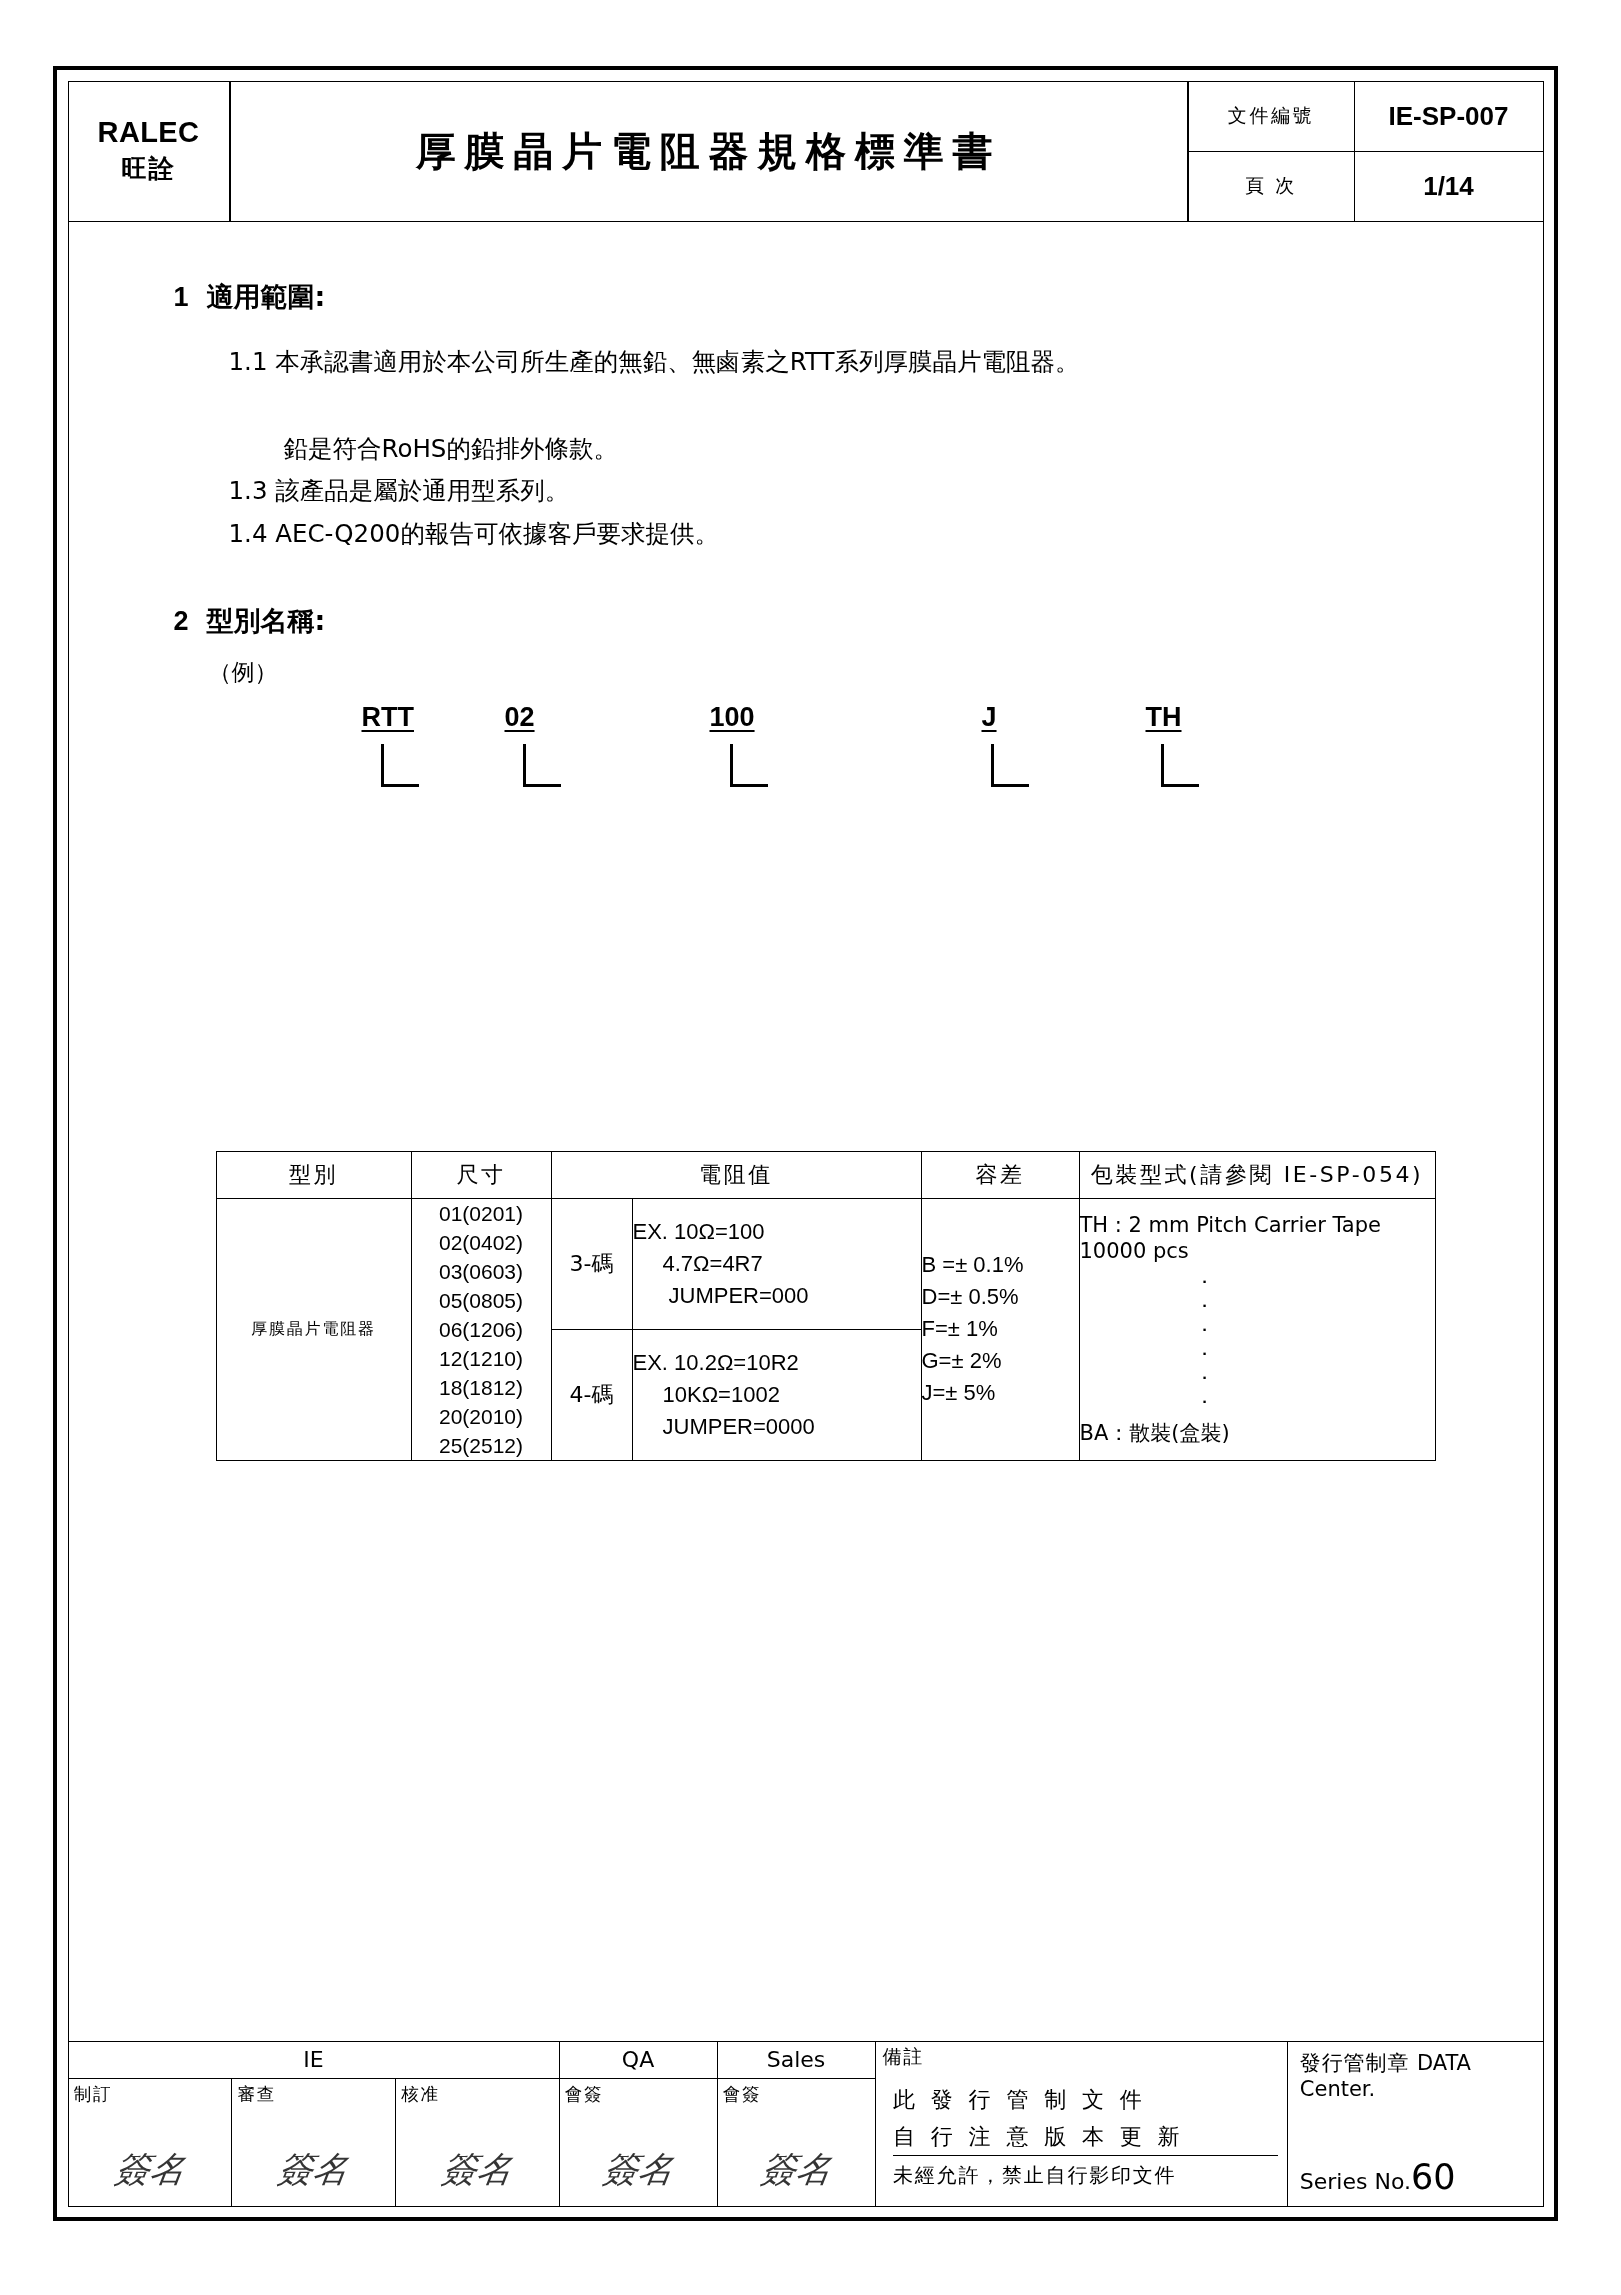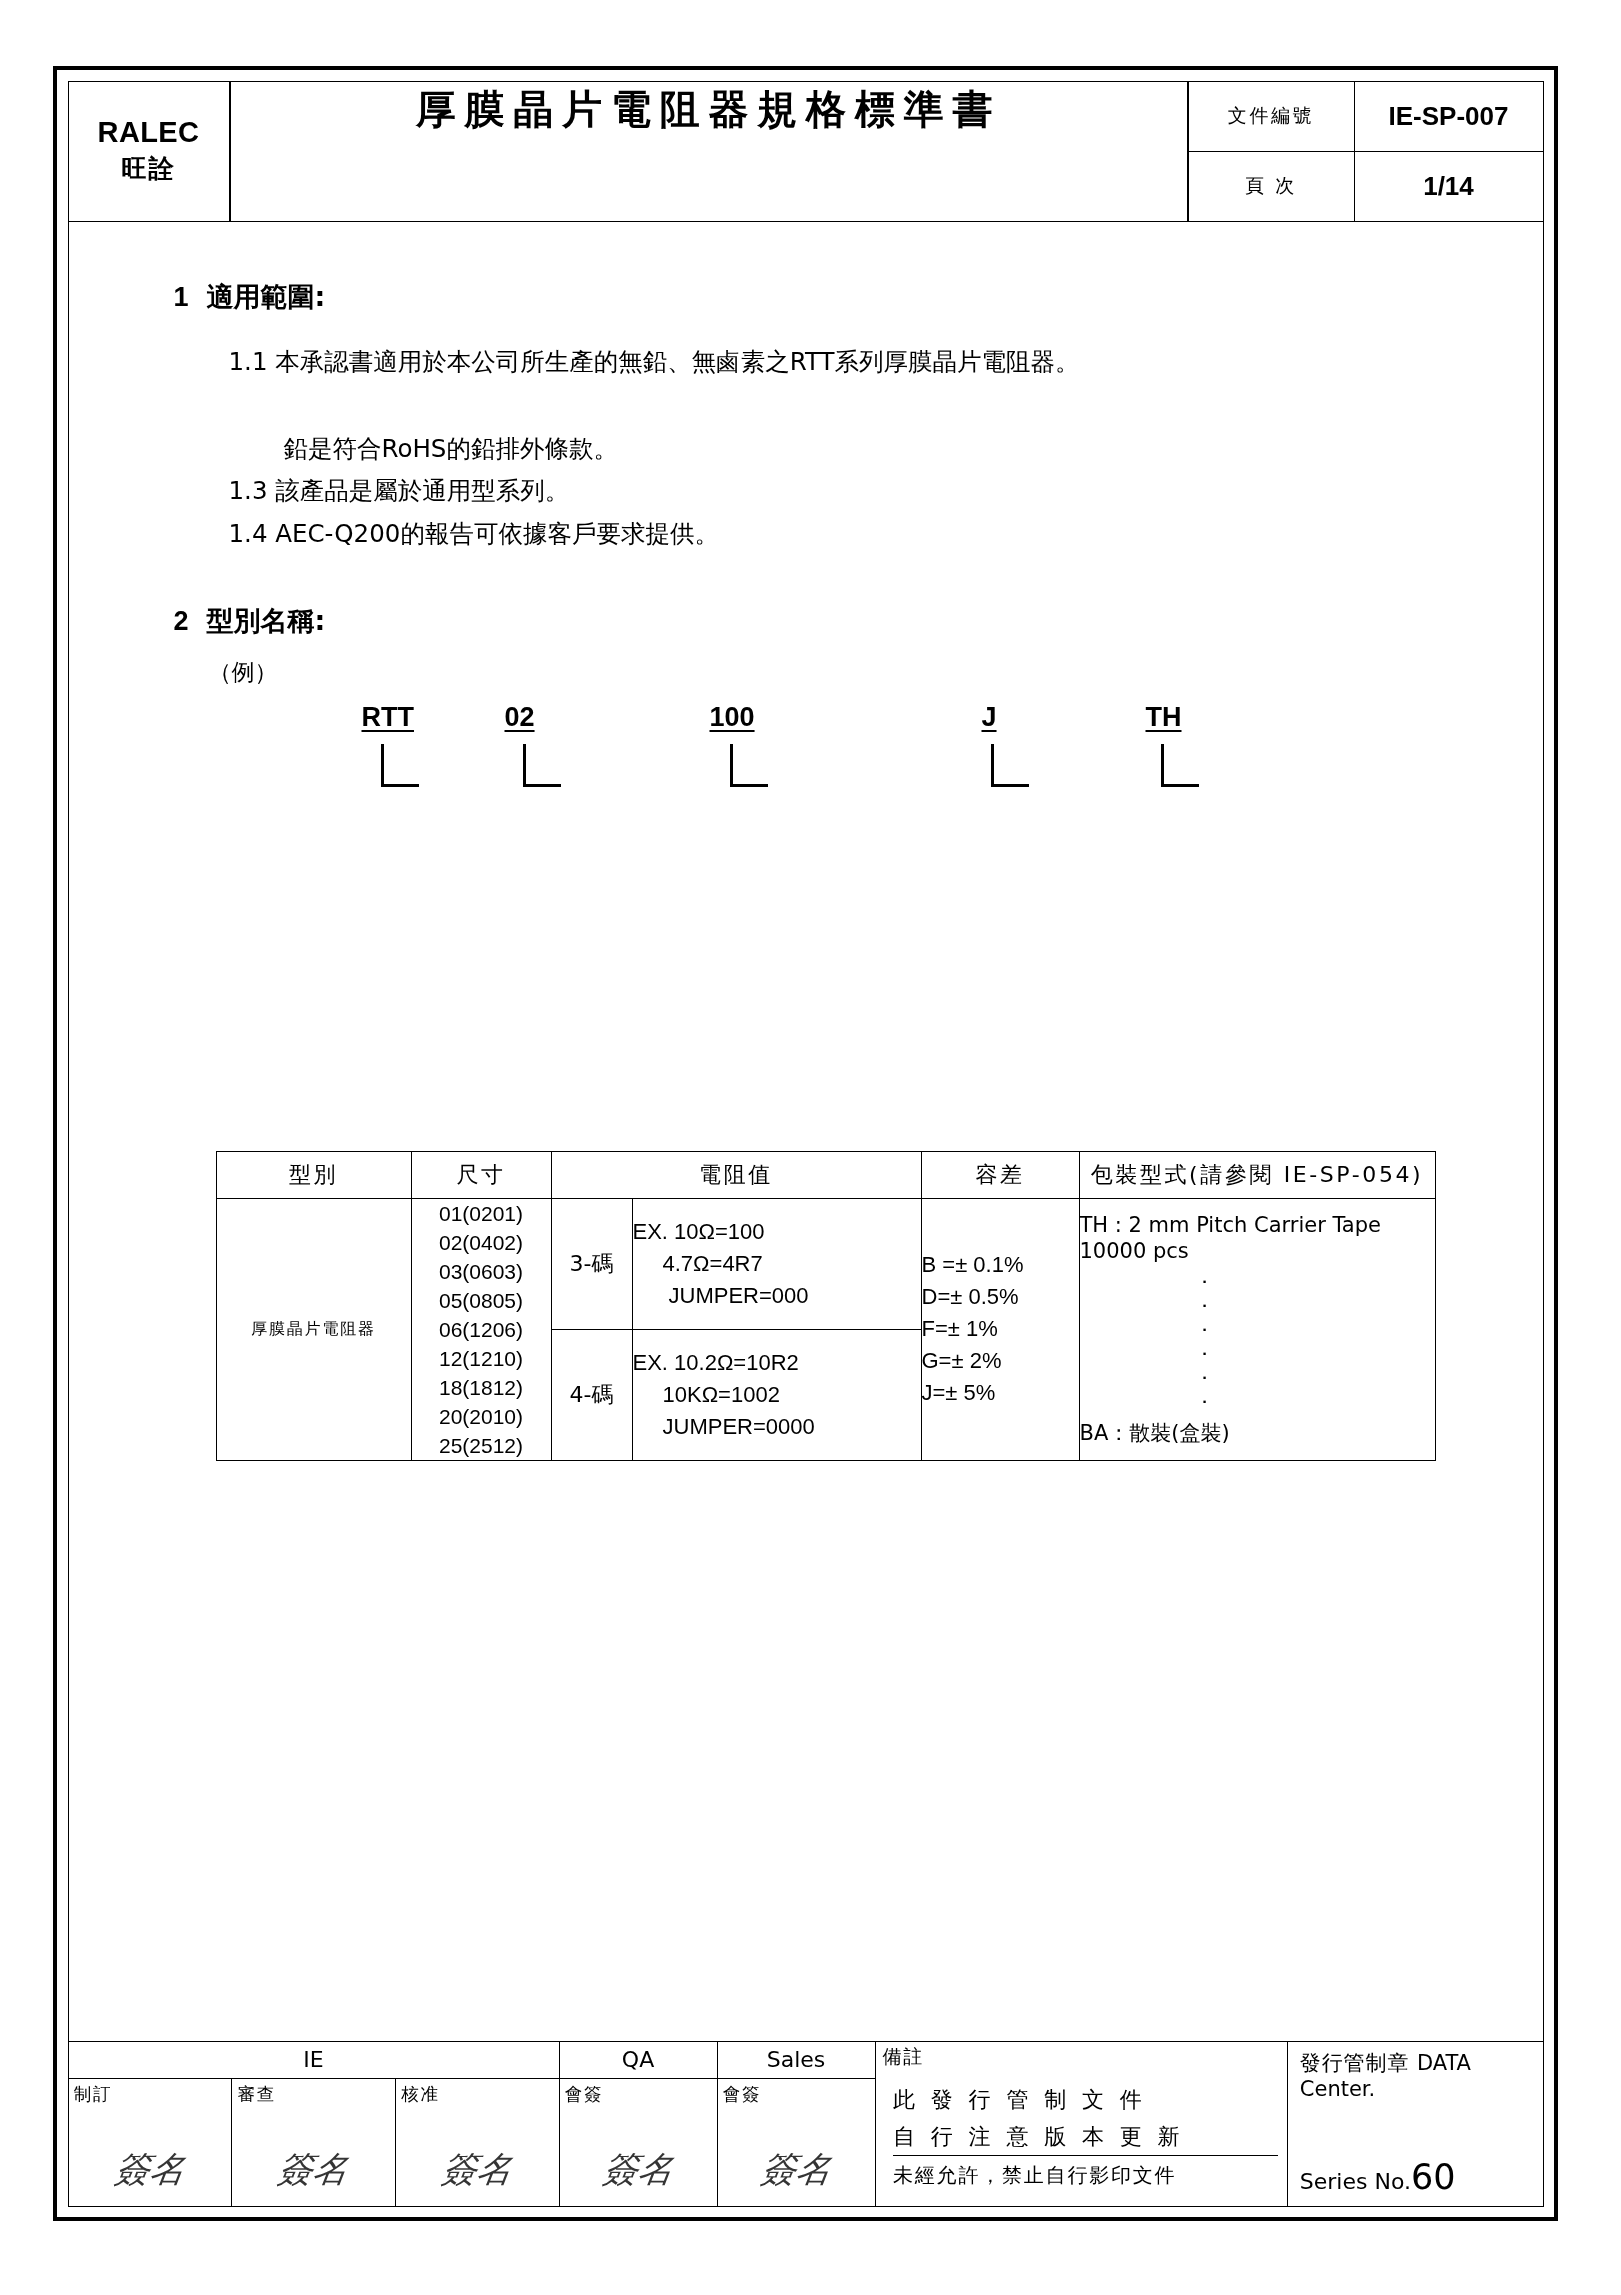--- a/index.html
+++ b/index.html
@@ -57,20 +57,21 @@
     letter-spacing: 0.4px;
   }
   .logo-cn {
     font-size: 25.4px;
     font-weight: bold;
     letter-spacing: 1.8px;
   }
   .header-title {
     flex: 1;
     display: flex;
+    align-items: center;
     justify-content: center;
     border-right: 2.6px solid #000;
     box-sizing: border-box;
   }
   .header-title span {
     font-size: 40px;
     font-weight: bold;
     letter-spacing: 8.8px;
     font-family: "DejaVu Sans", sans-serif;
   }

